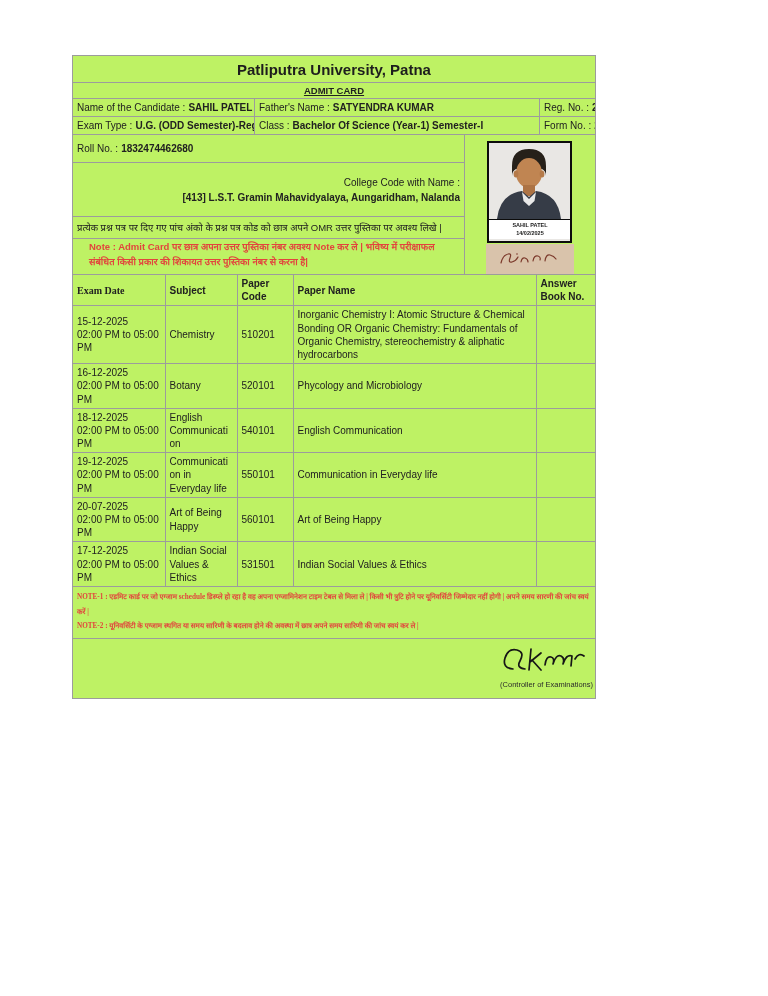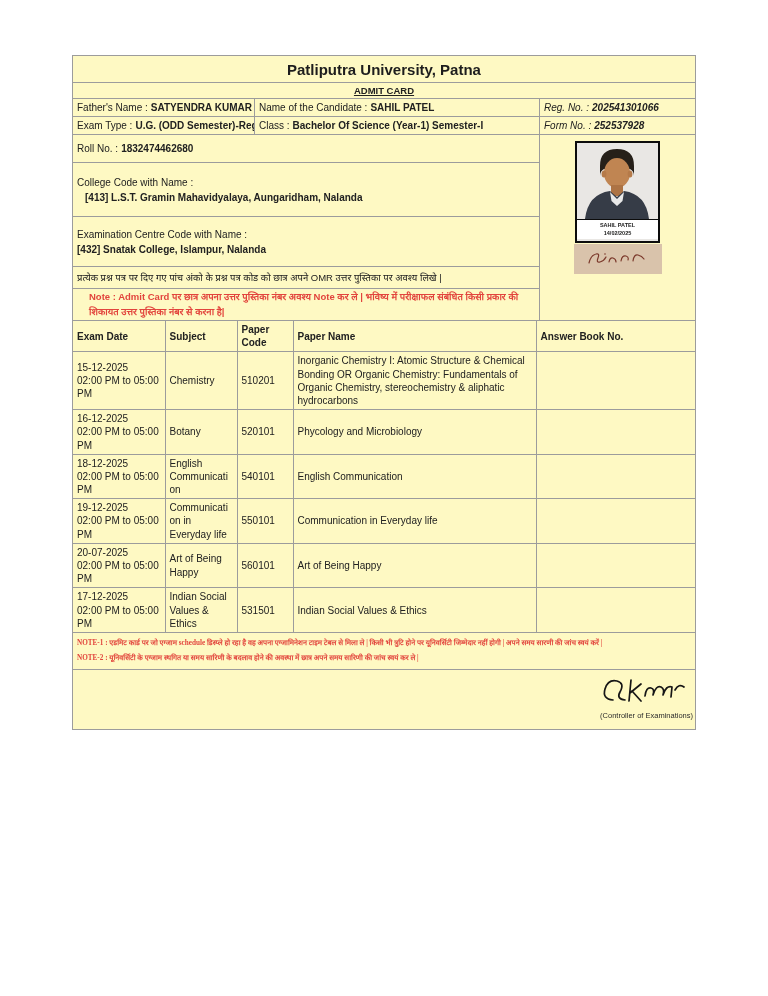--- a/index.html
+++ b/index.html
@@ -3,41 +3,41 @@
 <meta charset="utf-8">
 <style>
   * { margin:0; padding:0; box-sizing:border-box; }
   html,body { background:#ffffff; }
   body {
     width:768px; height:996px; position:relative;
     font-family:"Liberation Sans","DejaVu Sans",sans-serif;
     color:#212121; -webkit-font-smoothing:antialiased;
   }
   .card {
-    position:absolute; left:72px; top:55px; width:624px;
-    border:1px solid var(--border,#9c9c9c); background:#fef9c3;
+    position:absolute; left:72px; top:55px; width:524px;
+    border:1px solid var(--border,#9c9c9c); background:#bef264;
   }
   .title-row { height:27px; display:flex; align-items:center; justify-content:center;
     font-weight:bold; font-size:15px; border-bottom:1px solid var(--border,#9c9c9c); color:#1d1d1d;}
   .admit-row { height:16px; display:flex; align-items:center; justify-content:center;
     font-weight:bold; font-size:9.5px; border-bottom:1px solid var(--border,#9c9c9c);text-decoration:underline; }
   .info-grid { display:grid; grid-template-columns:182px 285px 1fr; font-size:10px; }
   .info-cell { height:18px; display:flex; align-items:center; padding:0 4px;
     border-bottom:1px solid var(--border,#9c9c9c); border-right:1px solid var(--border,#9c9c9c);
     white-space:nowrap; overflow:hidden; }
-  .info-cell.last { border-right:none;font-style:italic; }
+  .info-cell.last { border-right:none; }
   .lbl { font-weight:normal; }
   .val { font-weight:bold; padding-left:3px; }
   .mid { display:flex; }
   .mid-left { width:467px; border-right:1px solid var(--border,#9c9c9c); }
   .mid-right { width:155px; display:flex; flex-direction:column; align-items:center; padding-top:6px; }
   .roll-row { height:28px; display:flex; align-items:center; padding:0 4px; font-size:10px;
     border-bottom:1px solid var(--border,#9c9c9c); }
   .college-row { height:54px; display:flex; flex-direction:column; justify-content:center;
-    padding:0 4px; font-size:10px; line-height:1.5; border-bottom:1px solid var(--border,#9c9c9c); }
+    padding:0 4px; font-size:10px; line-height:1.5; border-bottom:1px solid var(--border,#9c9c9c);text-align:right; }
   .centre-row { height:50px; display:flex; flex-direction:column; justify-content:center;
     padding:0 4px; font-size:10px; line-height:1.5; border-bottom:1px solid var(--border,#9c9c9c); }
   .omr-row { height:22px; display:flex; align-items:center; padding:0 4px; font-size:9.5px;
     border-bottom:1px solid var(--border,#9c9c9c); }
   .rednote-row { height:31px; padding:1px 4px; font-size:9.5px; font-weight:bold;
     color:var(--red,#e2453d); line-height:1.55;margin-left:12px; }
   .photo-box { width:85px; height:102px; border:2px solid #0c0c0c; background:#e9e7e4;
     display:flex; flex-direction:column; overflow:hidden; }
   .photo-box svg { display:block; }
   .photo-label { background:#ffffff; border-top:1px solid #0c0c0c; text-align:center;
@@ -60,26 +60,26 @@
 </head>
 <body>
 
 <div class="card">
 
   <div class="title-row">Patliputra University, Patna</div>
   <div class="admit-row">ADMIT CARD</div>
 
   <div class="info-grid">
     <div class="info-cell">
+      <span class="lbl">Name of the Candidate :</span>
+      <span class="val">SAHIL PATEL</span>
+    </div>
+    <div class="info-cell">
       <span class="lbl">Father's Name :</span>
       <span class="val">SATYENDRA KUMAR</span>
-    </div>
-    <div class="info-cell">
-      <span class="lbl">Name of the Candidate :</span>
-      <span class="val">SAHIL PATEL</span>
     </div>
     <div class="info-cell last">
       <span class="lbl">Reg. No. :</span>
       <span class="val">202541301066</span>
     </div>
     <div class="info-cell">
       <span class="lbl">Exam Type :</span>
       <span class="val">U.G. (ODD Semester)-Regular</span>
     </div>
     <div class="info-cell">
@@ -94,24 +94,20 @@
 
   <div class="mid" style="border-bottom:1px solid var(--border,#9c9c9c);">
     <div class="mid-left">
       <div class="roll-row">
         <span class="lbl">Roll No. :</span>
         <span class="val">1832474462680</span>
       </div>
       <div class="college-row">
         <span class="lbl">College Code with Name :</span>
         <span class="val" style="padding-left:8px;">[413] L.S.T. Gramin Mahavidyalaya, Aungaridham, Nalanda</span>
-      </div>
-      <div class="centre-row">
-        <span class="lbl">Examination Centre Code with Name :</span>
-        <span class="val" style="padding-left:0;">[432] Snatak College, Islampur, Nalanda</span>
       </div>
       <div class="omr-row">प्रत्येक प्रश्न पत्र पर दिए गए पांच अंको के प्रश्न पत्र कोड को छात्र अपने OMR उत्तर पुस्तिका पर अवश्य लिखे |</div>
       <div class="rednote-row">Note : Admit Card पर छात्र अपना उत्तर पुस्तिका नंबर अवश्य Note कर ले | भविष्य में परीक्षाफल संबंधित किसी प्रकार की शिकायत उत्तर पुस्तिका नंबर से करना है|</div>
     </div>
     <div class="mid-right">
       <div class="photo-box">
         <svg width="81" height="76" viewBox="0 0 81 76">
           <rect x="0" y="0" width="81" height="76" fill="#e9e7e4"></rect>
           <path d="M40,6 q-17,0 -17,17 l0,10 q0,-5 4,-7 q13,3 26,0 q4,2 4,7 l0,-10 q0,-17 -17,-17 z" fill="#262019"></path>
           <ellipse cx="40" cy="30" rx="13" ry="15" fill="#c08552"></ellipse>
@@ -131,21 +127,21 @@
           <path d="M8,15 q2,-8 7,-9 q4,-1 2,4 q-2,5 2,4 q4,-1 6,-5 m3,5 q1,-5 4,-4 t3,4 m5,-1 q1,-6 5,-5 q3,1 2,4 m5,1 q1,-7 5,-6 t6,4" fill="none" stroke="#7c3a2c" stroke-width="1.2" stroke-linecap="round"></path>
           <circle cx="24" cy="6" r="0.8" fill="#7c3a2c"></circle>
         </svg>
       </div>
     </div>
   </div>
 
   <table class="exam">
     <thead>
       <tr id="exam-head-row">
-          <th style="width: 92px;">Exam Date</th>
+          <th style="width: 92px; font-family: Liberation Serif, serif;">Exam Date</th>
           <th style="width: 72px;">Subject</th>
           <th style="width: 56px;">Paper Code</th>
           <th style="width: 243px;">Paper Name</th>
           <th>Answer Book No.</th>
         </tr>
     </thead>
     <tbody id="exam-body">
         <tr>
           <td>
             <div>15-12-2025</div>

